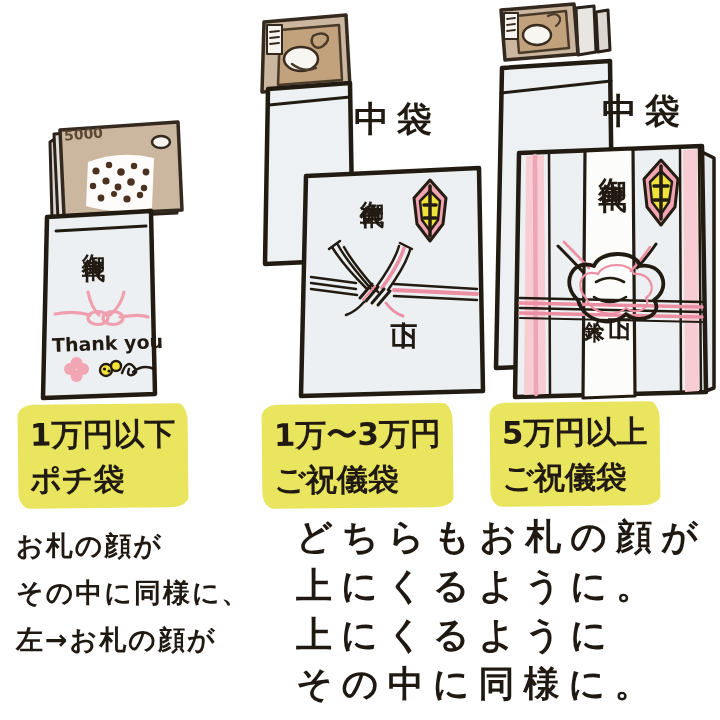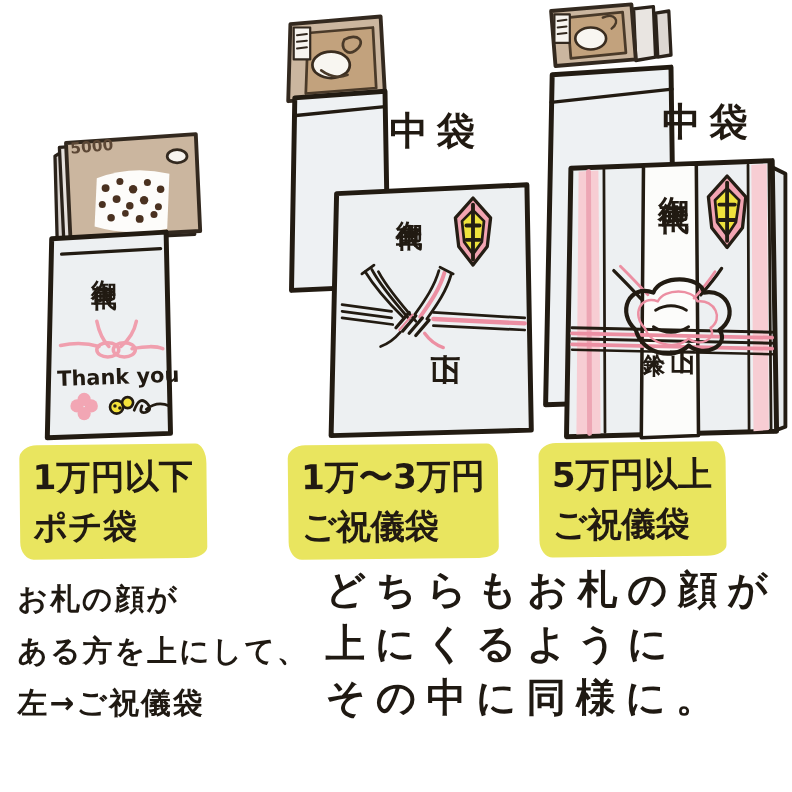--- a/index.html
+++ b/index.html
@@ -201,23 +201,24 @@
     <div>ご祝儀袋</div>
   </div>
 
   <div class="ylabel" style="left:490px; top:402px;">
     <div>5万円以上</div>
     <div>ご祝儀袋</div>
   </div>
 
   <div class="cap cap-left" style="left:16px; top:522px;">
     <div>お札の顔が</div>
-    <div>ある方を上にして、</div>
-    <div>左→ご祝儀袋</div>
+    <div>その中に同様に、</div>
+    <div>左→お札の顔が</div>
   </div>
 
   <div class="cap cap-right" style="left:296px; top:512px;">
     <div>どちらもお札の顔が</div>
+    <div>上にくるように。</div>
     <div>上にくるように</div>
     <div>その中に同様に。</div>
   </div>
 
 </div>
 
 </body></html>

